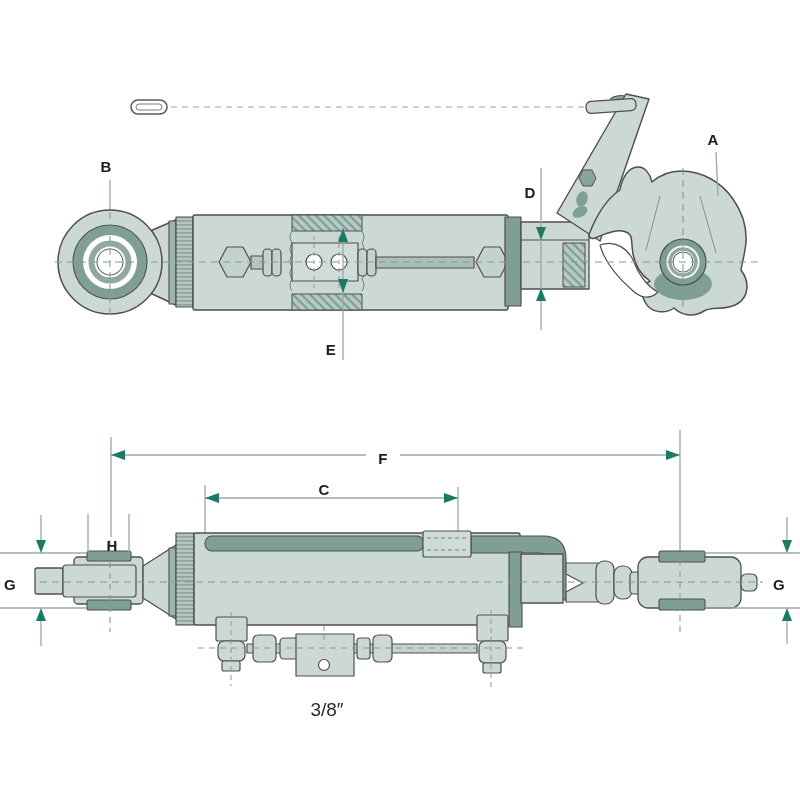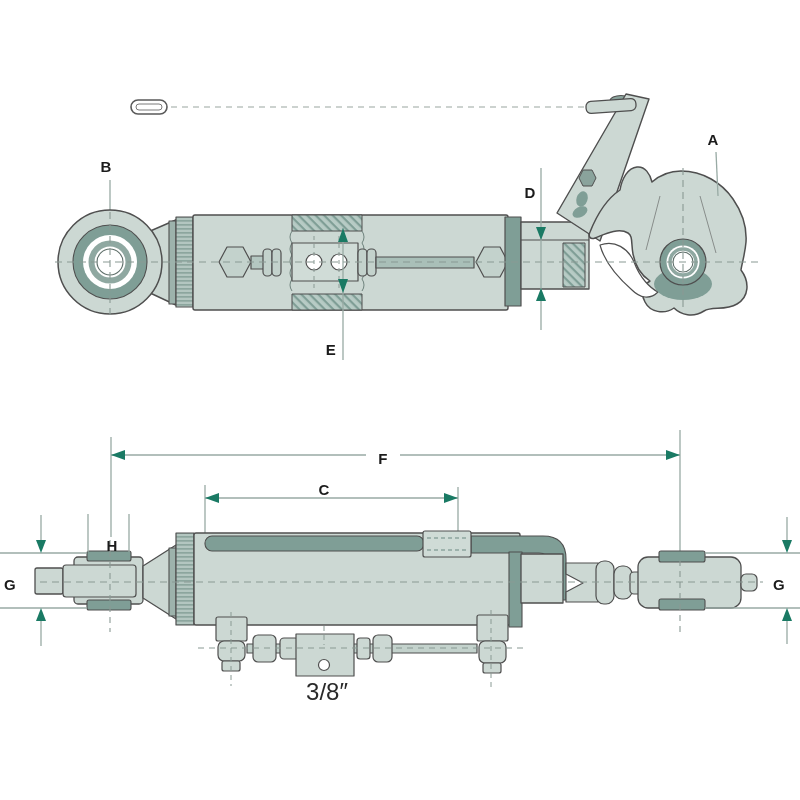--- a/index.html
+++ b/index.html
@@ -9,21 +9,21 @@
   }
   .stage svg{position:absolute;left:0;top:0;}
   .dim-label{
     position:absolute;transform:translate(-50%,-50%);
     font-size:15px;font-weight:600;color:#1b1b1b;line-height:1;
     letter-spacing:.3px;white-space:nowrap;
   }
   .dim-label.on-line{background:#ffffff;padding:0 4px;}
   .size-label{
     position:absolute;transform:translate(-50%,-50%);
-    font-size:24px;font-weight:500;color:#2a2a2a;line-height:1;white-space:nowrap;
+    font-size:19px;font-weight:500;color:#2a2a2a;line-height:1;white-space:nowrap;margin-top:17px;
   }
 </style>
 </head>
 <body>
 
 <div class="stage">
 
 <svg width="800" height="800" viewBox="0 0 800 800">
   <defs>
     <pattern id="hatch" width="6" height="6" patternUnits="userSpaceOnUse" patternTransform="rotate(45)">

